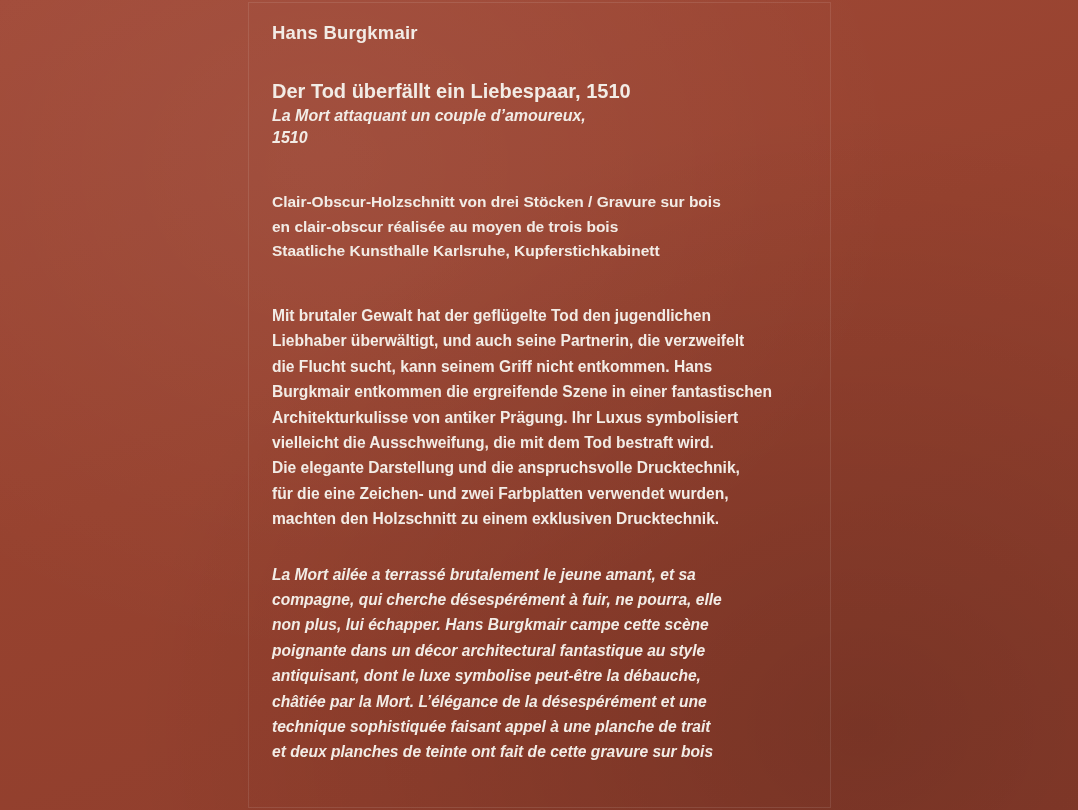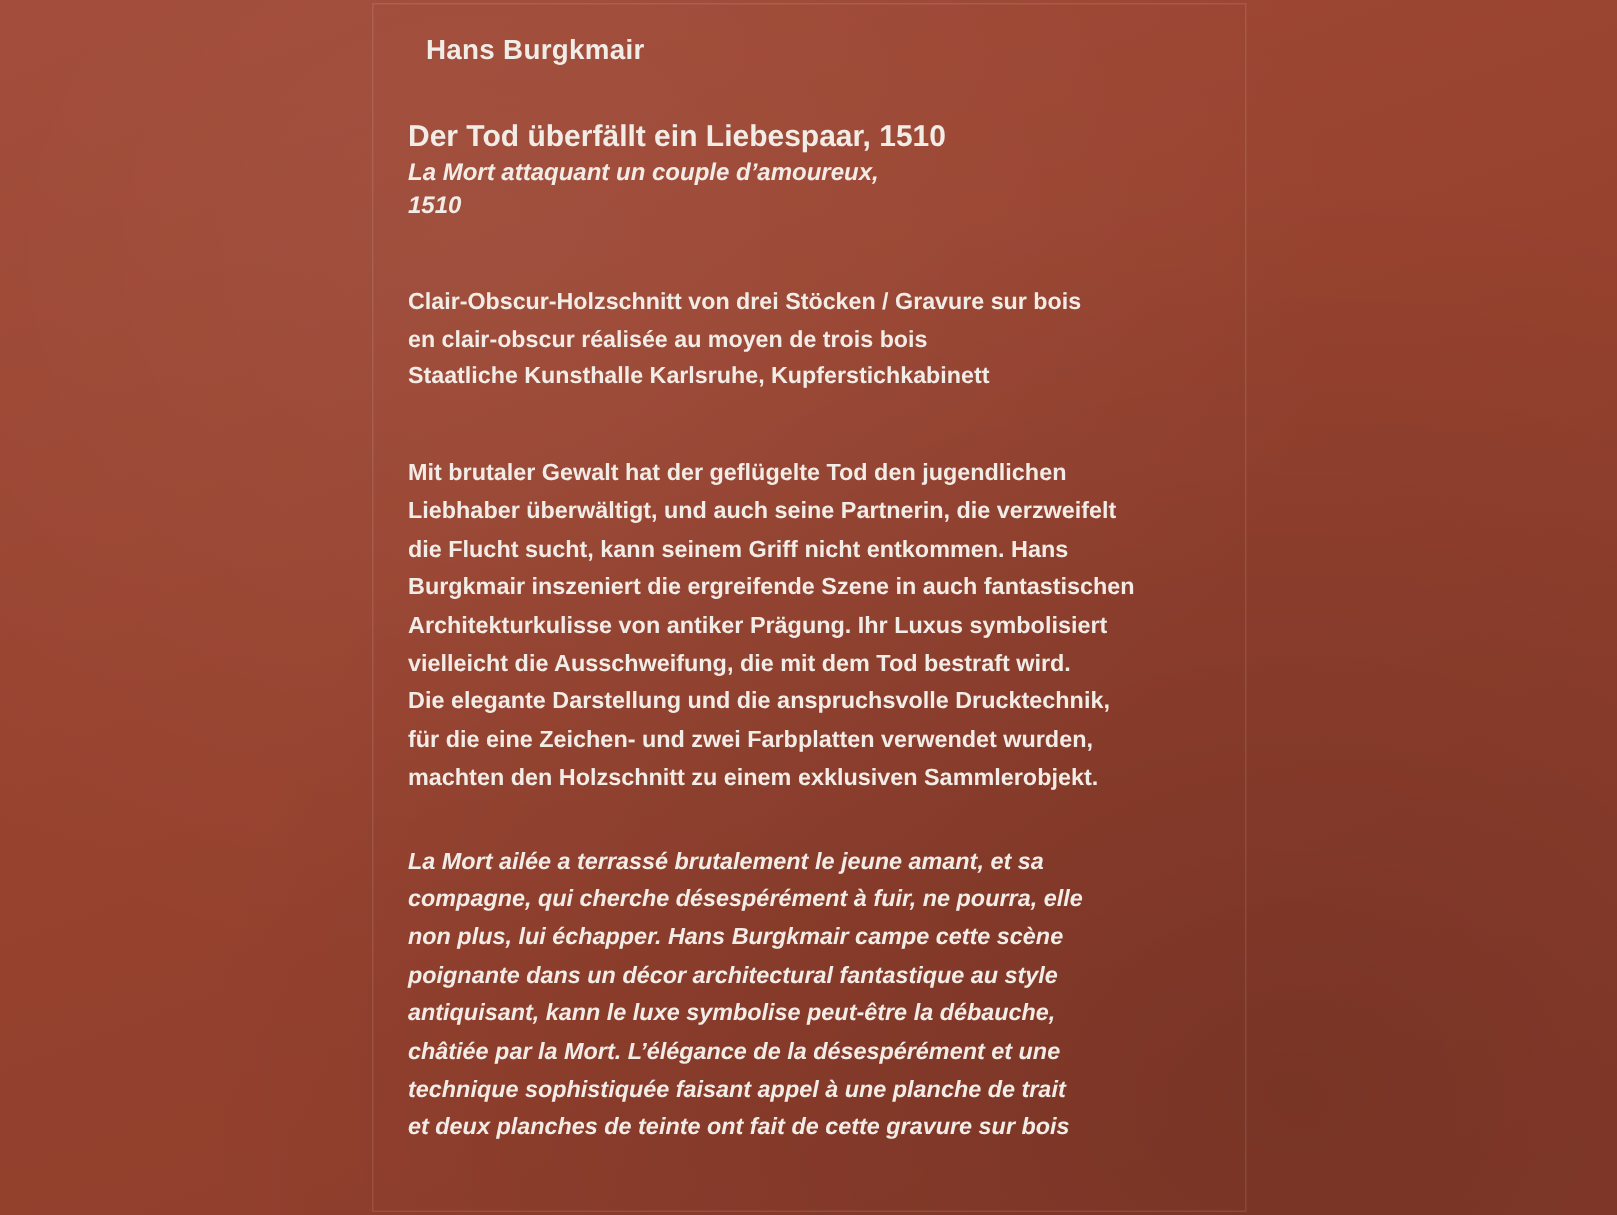--- a/index.html
+++ b/index.html
@@ -36,21 +36,21 @@
     position: absolute;
     left: 272px;
     top: 22px;
     width: 545px;
     color: #f2ece6;
   }
   .artist {
     font-size: 18.5px;
     font-weight: bold;
     letter-spacing: 0.2px;
-    margin: 0 0 34px 12px;
+    margin: 0 0 34px 0;
     line-height: 1.2;
   }
   .title-de {
     font-size: 20px;
     font-weight: bold;
     line-height: 1.35;
     margin: 0;
   }
   .title-fr {
     font-size: 16px;
@@ -104,33 +104,33 @@
   <div class="credits">
     <span>Clair-Obscur-Holzschnitt von drei Stöcken / </span><span class="it">Gravure sur bois</span>
     <span class="it ln">en clair-obscur réalisée au moyen de trois bois</span>
     <span class="ln">Staatliche Kunsthalle Karlsruhe, Kupferstichkabinett</span>
   </div>
 
   <div class="body-de">
     <span class="ln">Mit brutaler Gewalt hat der geflügelte Tod den jugendlichen</span>
     <span class="ln">Liebhaber überwältigt, und auch seine Partnerin, die verzweifelt</span>
     <span class="ln">die Flucht sucht, kann seinem Griff nicht entkommen. Hans</span>
-    <span class="ln">Burgkmair inszeniert die ergreifende Szene in auch fantastischen</span>
+    <span class="ln">Burgkmair entkommen die ergreifende Szene in einer fantastischen</span>
     <span class="ln">Architekturkulisse von antiker Prägung. Ihr Luxus symbolisiert</span>
     <span class="ln">vielleicht die Ausschweifung, die mit dem Tod bestraft wird.</span>
     <span class="ln">Die elegante Darstellung und die anspruchsvolle Drucktechnik,</span>
     <span class="ln">für die eine Zeichen- und zwei Farbplatten verwendet wurden,</span>
-    <span class="ln">machten den Holzschnitt zu einem exklusiven Sammlerobjekt.</span>
+    <span class="ln">machten den Holzschnitt zu einem exklusiven Drucktechnik.</span>
   </div>
 
   <div class="body-fr">
     <span class="ln">La Mort ailée a terrassé brutalement le jeune amant, et sa</span>
     <span class="ln">compagne, qui cherche désespérément à fuir, ne pourra, elle</span>
     <span class="ln">non plus, lui échapper. Hans Burgkmair campe cette scène</span>
     <span class="ln">poignante dans un décor architectural fantastique au style</span>
-    <span class="ln">antiquisant, kann le luxe symbolise peut-être la débauche,</span>
+    <span class="ln">antiquisant, dont le luxe symbolise peut-être la débauche,</span>
     <span class="ln">châtiée par la Mort. L’élégance de la désespérément et une</span>
     <span class="ln">technique sophistiquée faisant appel à une planche de trait</span>
     <span class="ln">et deux planches de teinte ont fait de cette gravure sur bois</span>
 
   </div>
 
 </div>
 
 </body></html>

